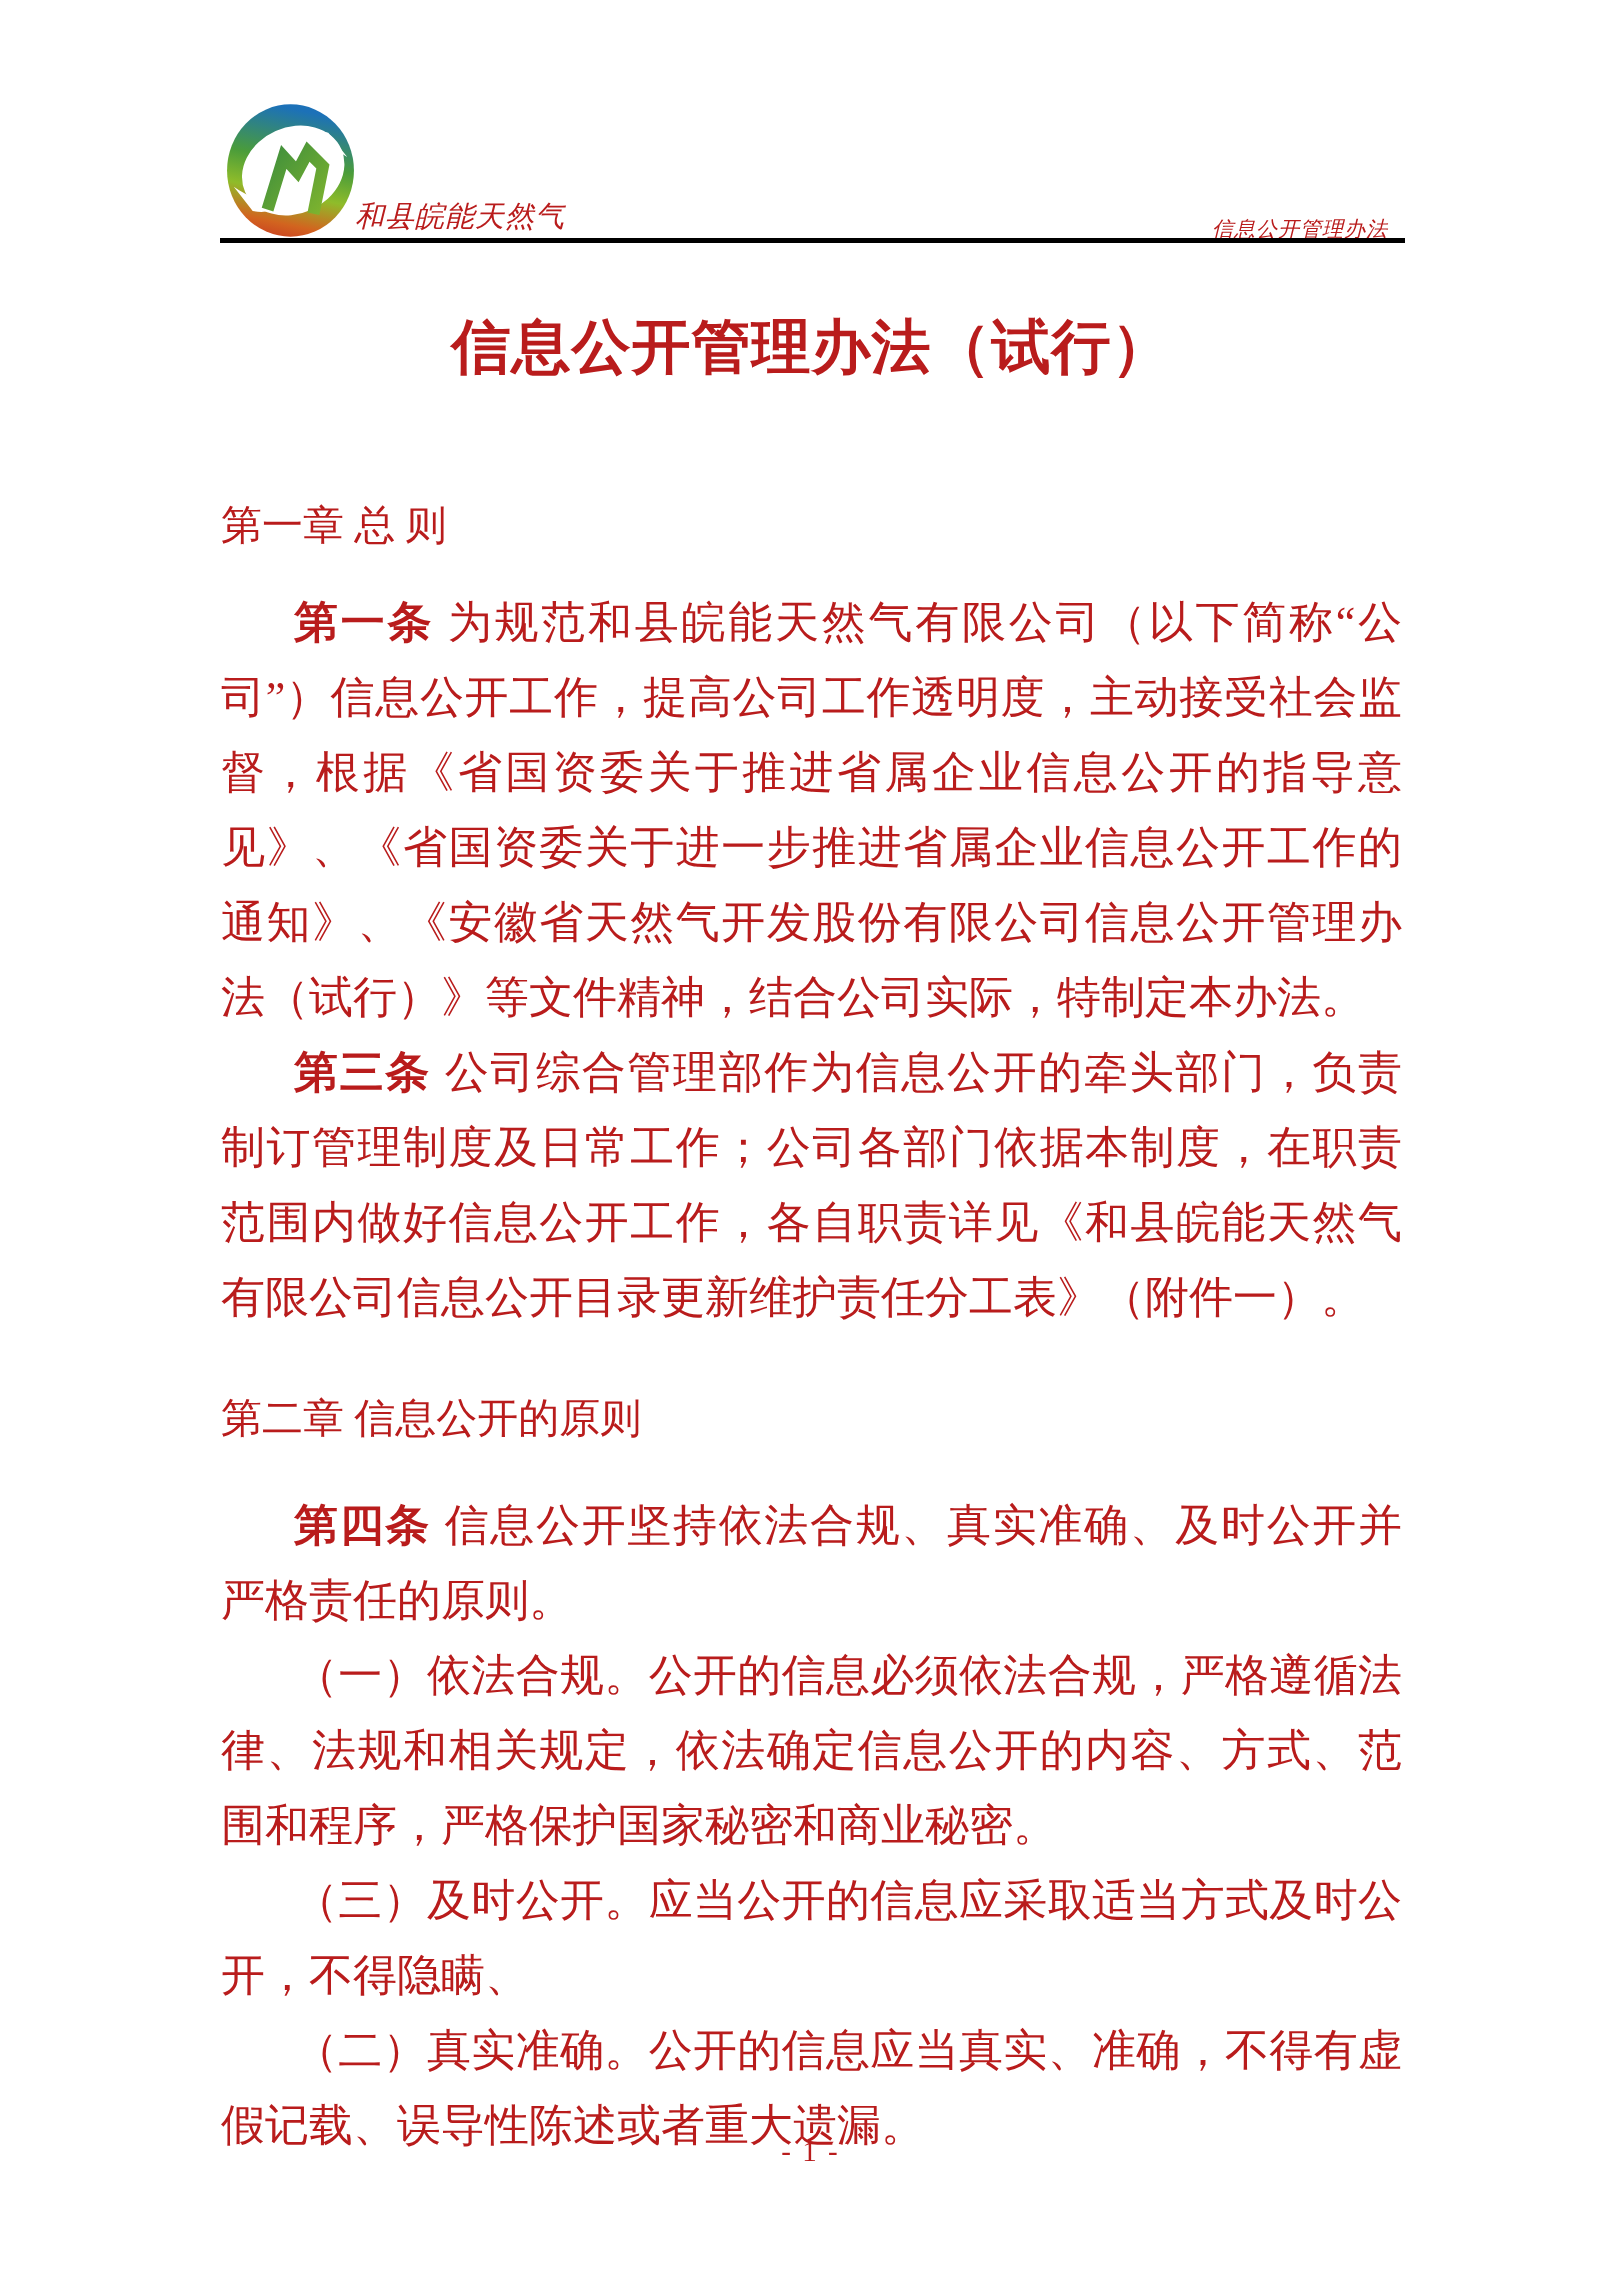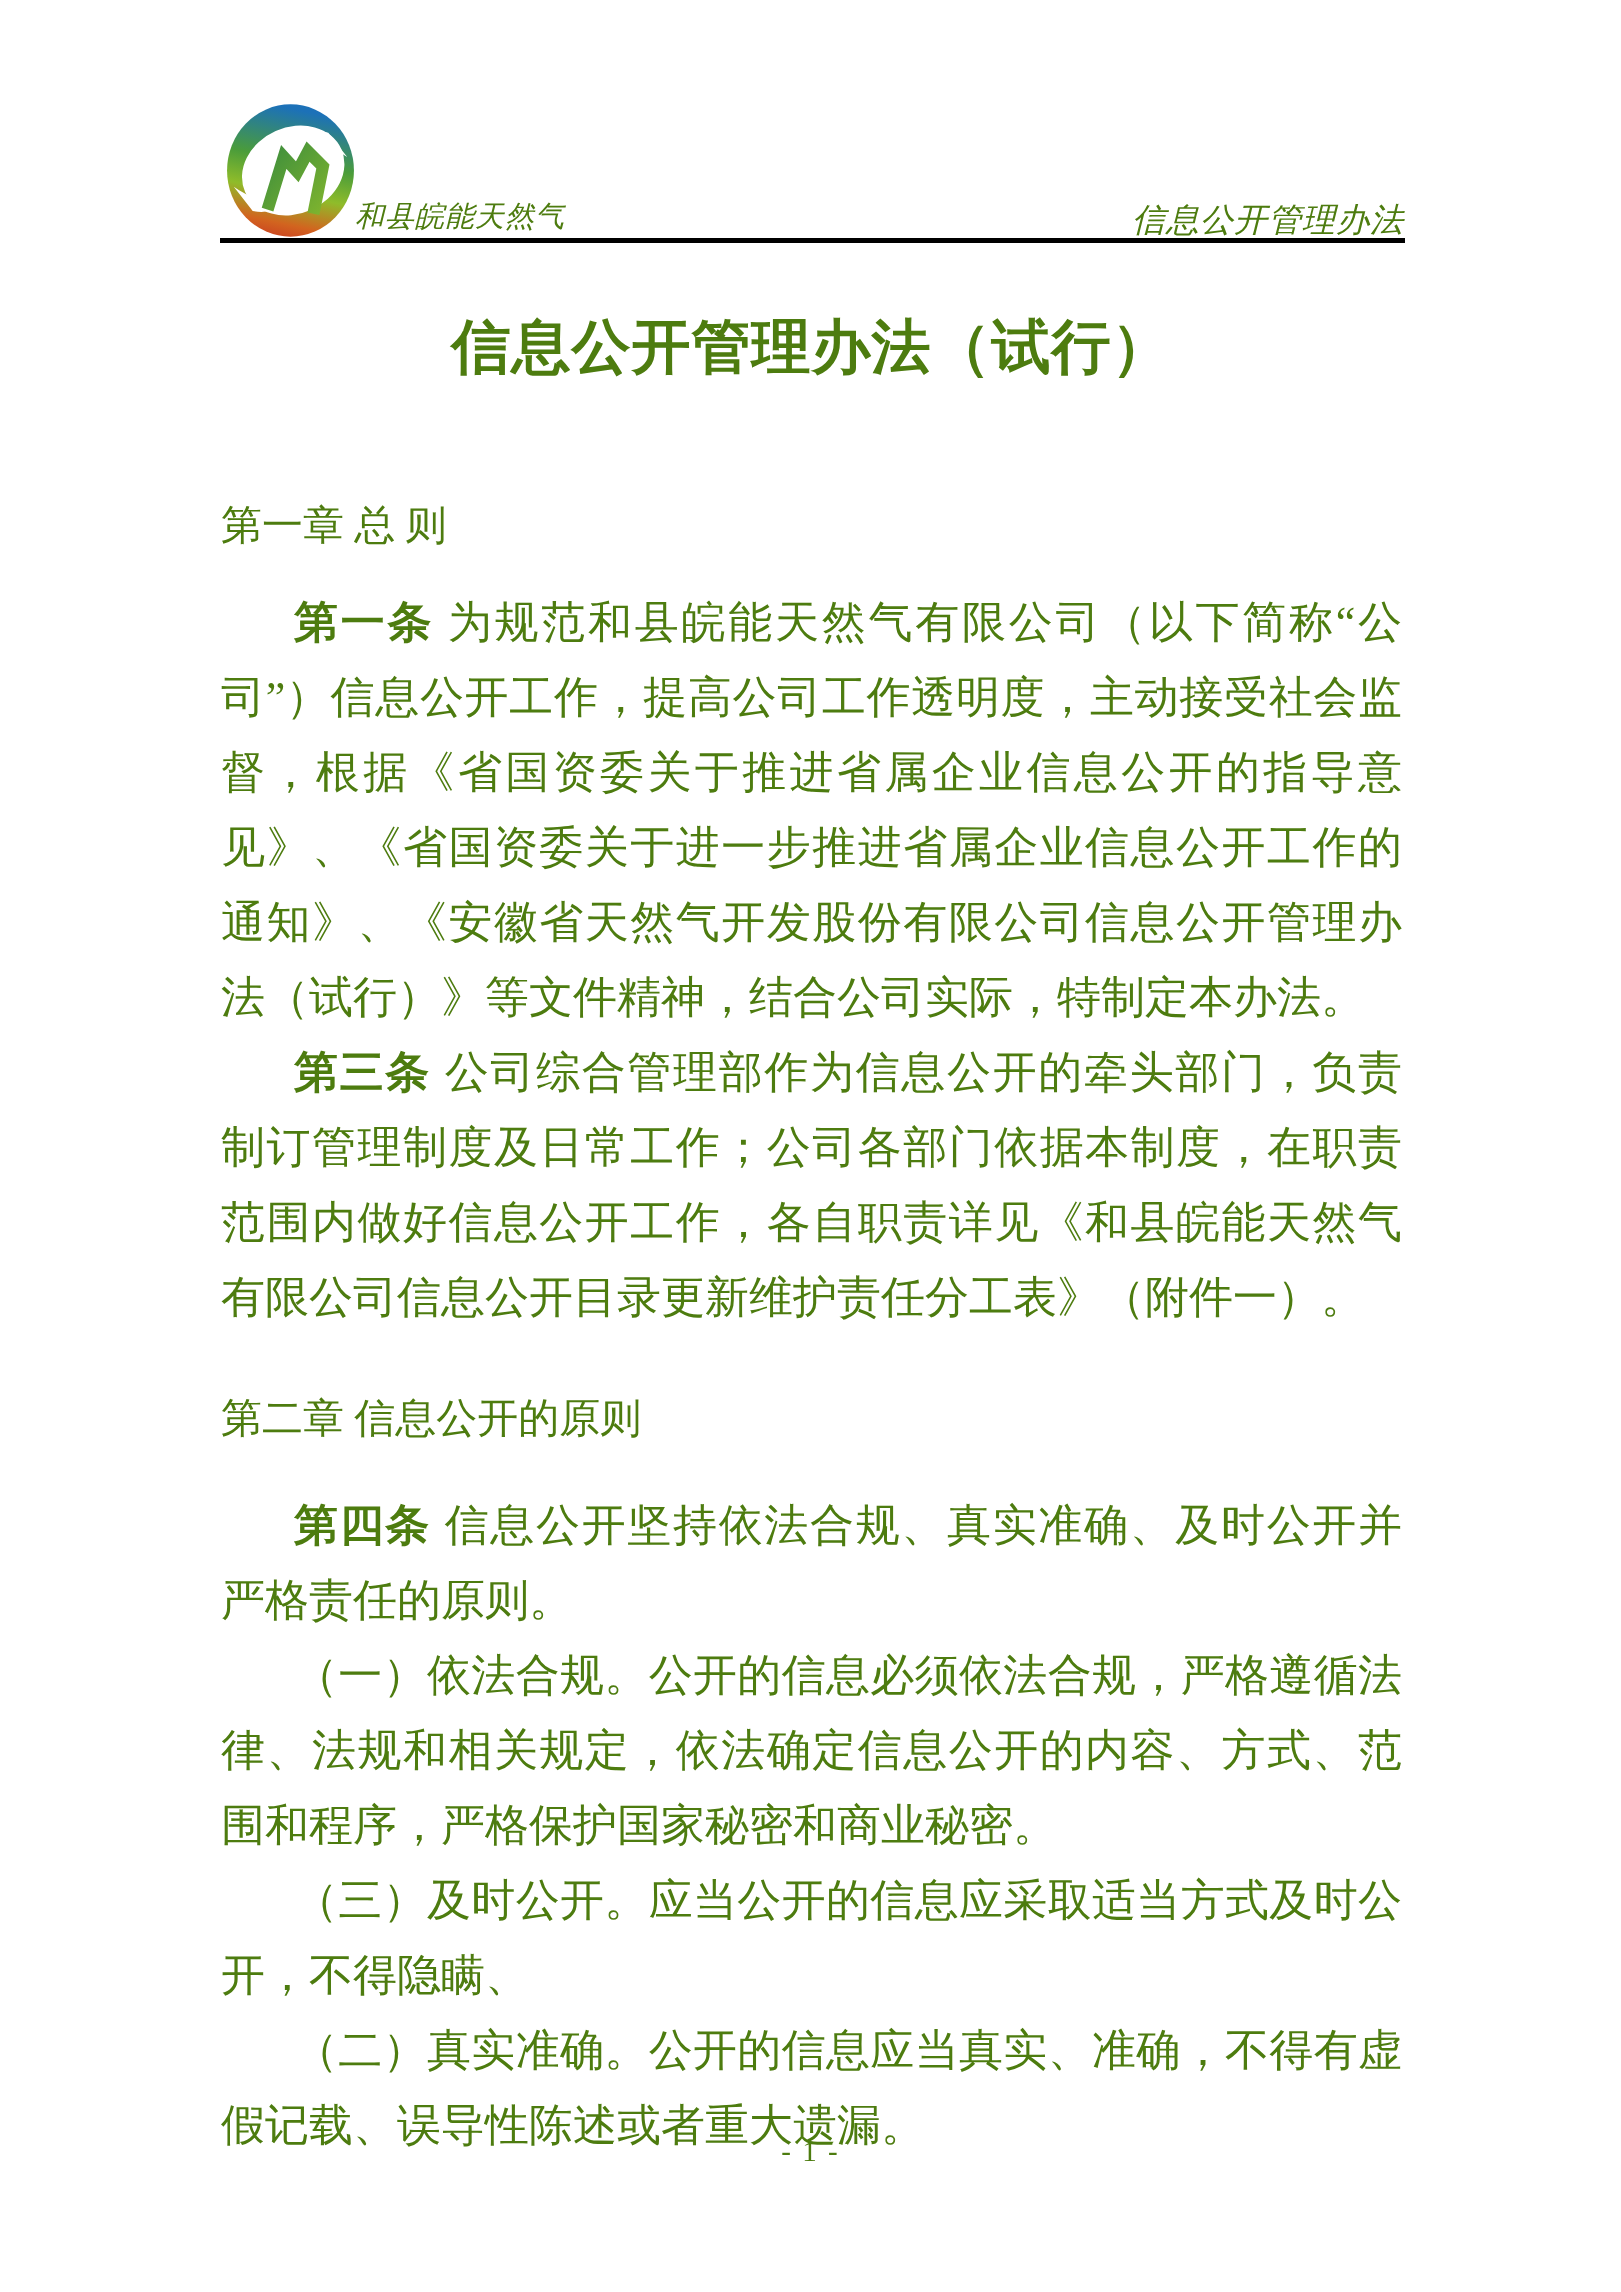--- a/index.html
+++ b/index.html
@@ -3,21 +3,21 @@
 <meta charset="utf-8">
 <style>
   html, body { margin: 0; padding: 0; background: #888; }
   .page {
     position: relative;
     width: 1621px;
     height: 2293px;
     margin: 0 auto;
     background: #ffffff;
     font-family: "Liberation Serif", "DejaVu Serif", serif;
-    color: #4d7c0f;
+    color: #b91c1c;
     overflow: hidden;
   }
 
   
   .header {
     position: absolute;
     top: 98px;
     left: 221px;
     width: 1183px;
     height: 137px;
@@ -33,23 +33,23 @@
     position: absolute;
     left: 134px;
     bottom: -2px;
     font-size: 29px;
     font-style: italic;
     letter-spacing: 1px;
     white-space: nowrap;
   }
   .doc-name-header {
     position: absolute;
-    right: 0;
+    right: 16px;
     bottom: -7.8px;
-    font-size: 33px;
+    font-size: 21px;
     font-style: italic;
     letter-spacing: 1px;
     white-space: nowrap;
   }
   .header-rule {
     position: absolute;
     top: 238px;
     left: 220px;
     width: 1185px;
     height: 4.9px;

